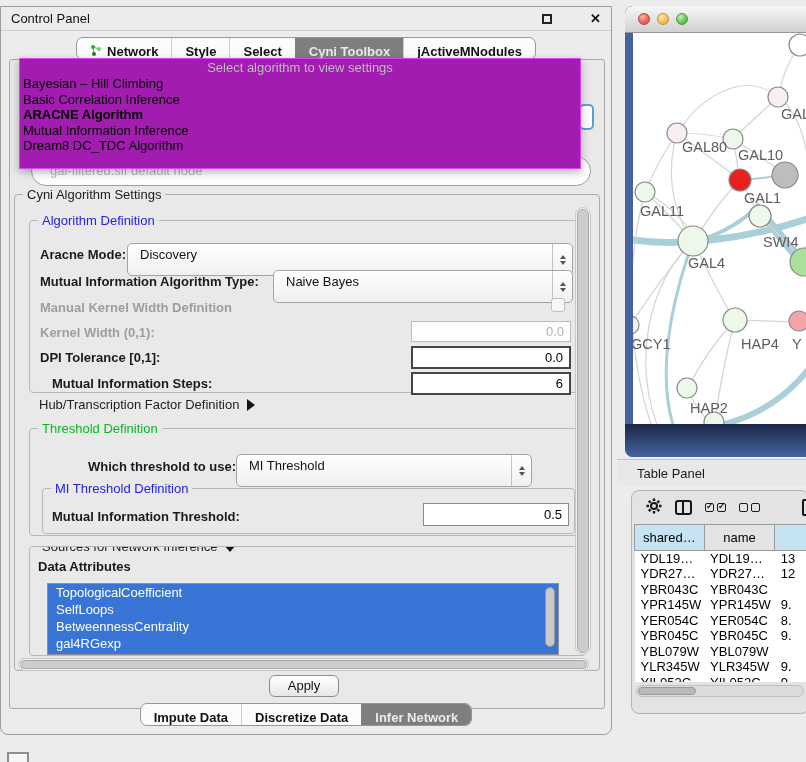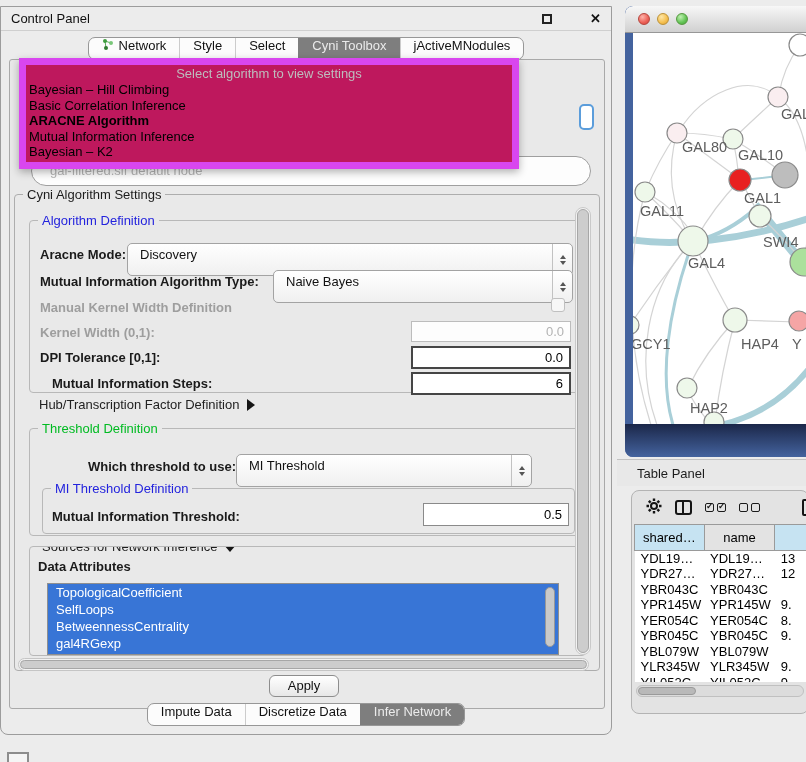--- a/index.html
+++ b/index.html
@@ -11,39 +11,39 @@
             background:#ececec; border:1px solid #9c9c9c; border-radius:0 0 8px 8px; }
   .titlebar { height:24px; display:flex; align-items:center; padding:0 10px;
               font-size:13px; color:#111; border-bottom:1px solid #cfcfcf;gap:24px; }
   .titlebar .sp { flex:1; }
   .float-ic { width:10px; height:10px; border:2px solid #222; margin-right:14px; }
   .close-ic { font-size:13px; font-weight:bold; color:#111; }
 
   .tabbar { position:absolute; top:30px; left:0; right:0; display:flex; justify-content:center; }
   .tabgroup { display:flex; border:1px solid #979797; border-radius:7px; overflow:hidden;
               background:#fcfcfc; height:23px; }
-  .tab { display:flex; align-items:flex-start; padding:0 13px; font-size:13px; font-weight:400;
+  .tab { display:flex; align-items:flex-end; padding:0 13px; font-size:13px; font-weight:700;
          color:#111; border-left:1px solid #cccccc; white-space:nowrap; }
   .tab:first-child { border-left:none; }
   .tab.active { background:#7e7e7e; color:#ebebeb; border-left-color:#7e7e7e; }
   .tab .nicon { margin-right:5px; display:inline-block; }
 
   .content { position:absolute; left:8px; top:52px; width:596px; height:650px;
              background:#e9e9e9; border:1px solid #a9a9a9; border-radius:3px; }
 
   
   .bg-combo { position:absolute; left:21px; top:96px; width:560px; height:30px;
               border:1px solid #9f9f9f; border-radius:15px; background:#fdfdfd;
               color:#b5b5b5; font-size:13px; line-height:28px; padding-left:18px; z-index:1; }
   .bg-frag { position:absolute; left:569px; top:44px; width:15px; height:26px;
              border:2px solid #5b9ddb; border-radius:5px; background:#fff; z-index:1; }
 
   
-  .dropdown { position:absolute; left:9px; top:-2px; width:500px; height:111px; background:#be185d;
-              border:7px solid #d946ef; box-shadow:0 3px 8px rgba(0,0,0,.3); z-index:30;
+  .dropdown { position:absolute; left:9px; top:-2px; width:562px; height:111px; background:#a21caf;
+              border:1px solid #d946ef; box-shadow:0 3px 8px rgba(0,0,0,.3); z-index:30;
               font-size:13px; overflow:hidden; }
   .dropdown .prompt { text-align:center; color:#bdbdbd; height:17px; line-height:17px; }
   .dropdown .item { height:15.5px; line-height:15.5px; padding-left:3px; color:#000; }
   .dropdown .item.sel { font-weight:700; }
 
   
   .gbox { position:absolute; border:1px solid #adadad; border-radius:4px; }
   .glabel { position:absolute; top:-8px; left:8px; background:#e9e9e9; padding:0 4px;
             font-size:13px; color:#1c1c1c; white-space:nowrap; }
   .glabel.blue { color:#2323dd; } .glabel.green { color:#00bb22; }
@@ -185,21 +185,20 @@
       <div class="bg-combo">
         <span>gal-filtered.sif default node</span>
       </div>
 
       <div class="dropdown">
         <div class="prompt">Select algorithm to view settings</div>
         <div class="item">Bayesian – Hill Climbing</div>
         <div class="item">Basic Correlation Inference</div>
         <div class="item sel">ARACNE Algorithm</div>
         <div class="item">Mutual Information Inference</div>
-        <div class="item">Bayesian – K2</div>
         <div class="item">Dream8 DC_TDC Algorithm</div>
       </div>
 
       <div class="gbox" style="left:4px; top:134px; width:586px; height:477px;">
         <span class="glabel">Cyni Algorithm Settings</span>
 
         <div class="gbox" style="left:14px; top:25px; width:557px; height:173px; border-color:#b8b8b8;">
           <span class="glabel blue">Algorithm Definition</span>
 
           <span class="blabel" style="left:10px; top:26px;">Aracne Mode:</span>

